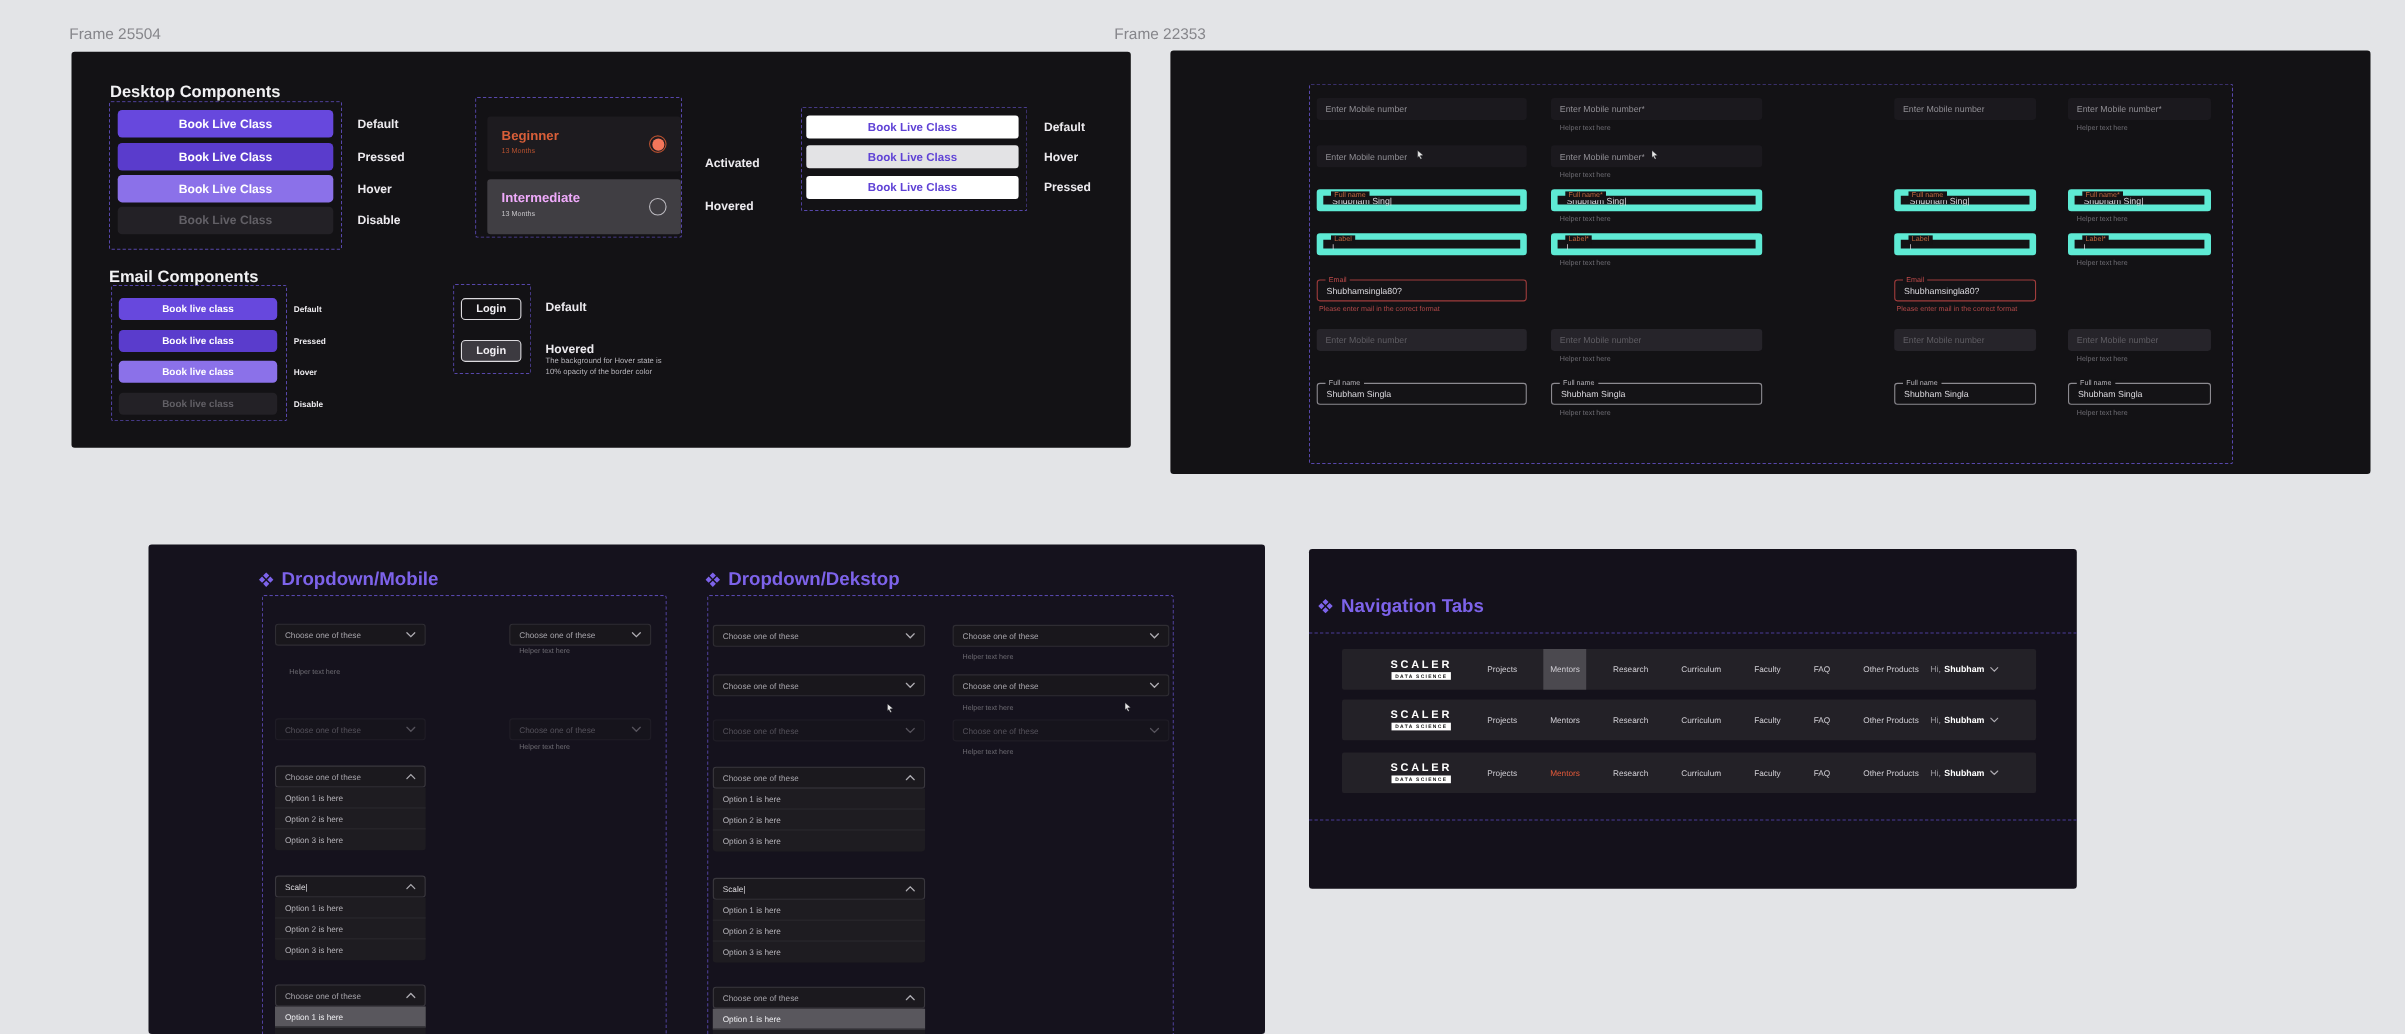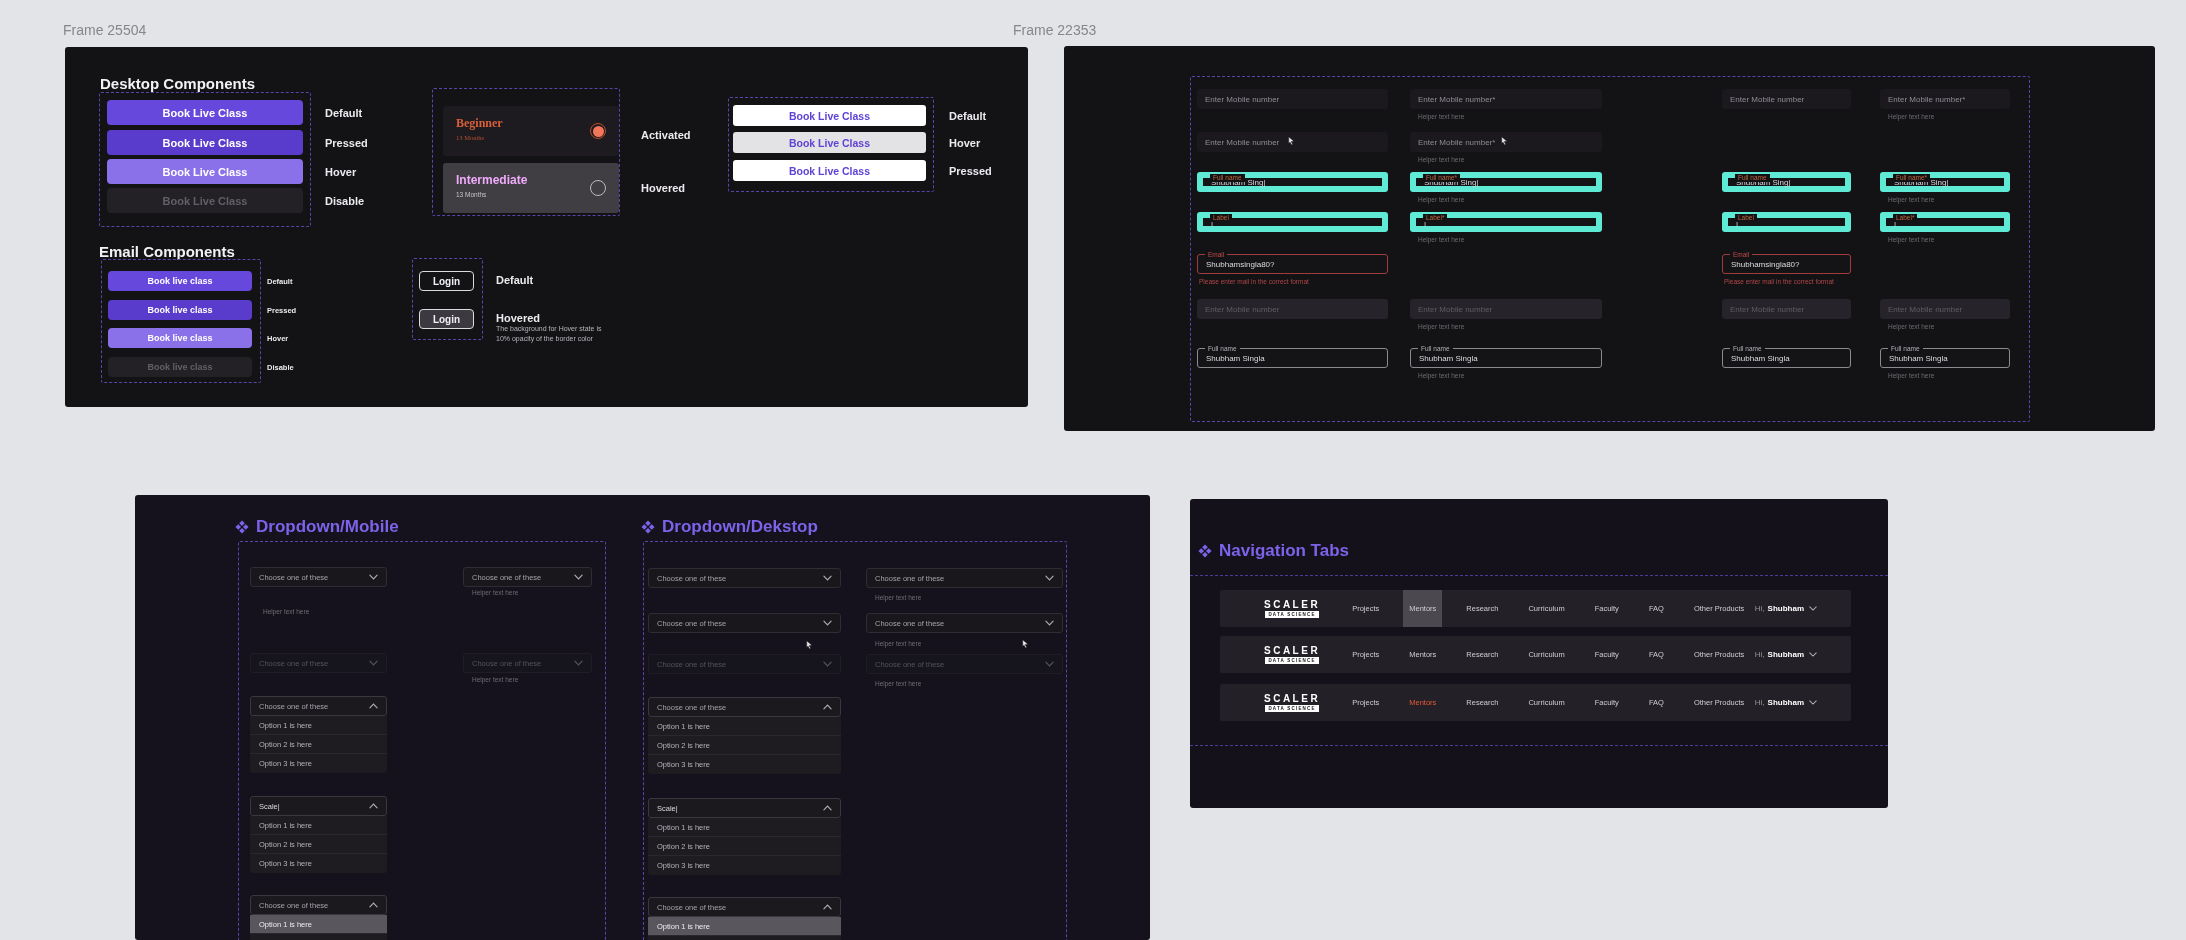--- a/index.html
+++ b/index.html
@@ -103,26 +103,26 @@
     <div class="dashed" style="left:36px;top:212px;width:160px;height:124px"></div>
     <div class="dashed" style="left:347px;top:211px;width:71px;height:82px"></div>
   <div class="btn primary default" style="left: 42px; top: 53px; width: 196px; height: 25px;">Book Live Class</div>
       <div class="state-label" style="left: 260px; top: 60px;">Default</div>
       <div class="btn primary pressed" style="left: 42px; top: 83px; width: 196px; height: 25px;">Book Live Class</div>
       <div class="state-label" style="left: 260px; top: 90px;">Pressed</div>
       <div class="btn primary hover" style="left: 42px; top: 112px; width: 196px; height: 25px;">Book Live Class</div>
       <div class="state-label" style="left: 260px; top: 119px;">Hover</div>
       <div class="btn primary disabled" style="left: 42px; top: 141px; width: 196px; height: 25px;">Book Live Class</div>
       <div class="state-label" style="left: 260px; top: 148px;">Disable</div>
-      <div class="plan active" style="left: 378px; top: 59px; width: 176px; height: 50px; font-family: Liberation Serif, serif;">
+      <div class="plan active" style="left: 378px; top: 59px; width: 176px; height: 50px;">
         <div class="plan-title">Beginner</div>
         <div class="plan-sub">13 Months</div>
         <div class="radio sel"></div>
       </div>
-      <div class="state-label" style="left: 576px; top: 82px;">Activated</div>
+      <div class="state-label" style="left: 576px; top: 96px;">Activated</div>
       <div class="plan hovered" style="left: 378px; top: 116px; width: 176px; height: 50px;">
         <div class="plan-title">Intermediate</div>
         <div class="plan-sub">13 Months</div>
         <div class="radio"></div>
       </div>
       <div class="state-label" style="left: 576px; top: 135px;">Hovered</div>
       <div class="btn secondary default" style="left: 668px; top: 58px; width: 193px; height: 21px;">Book Live Class</div>
       <div class="state-label" style="left: 884px; top: 63px;">Default</div>
       <div class="btn secondary hover" style="left: 668px; top: 85px; width: 193px; height: 21px;">Book Live Class</div>
       <div class="state-label" style="left: 884px; top: 90px;">Hover</div>

